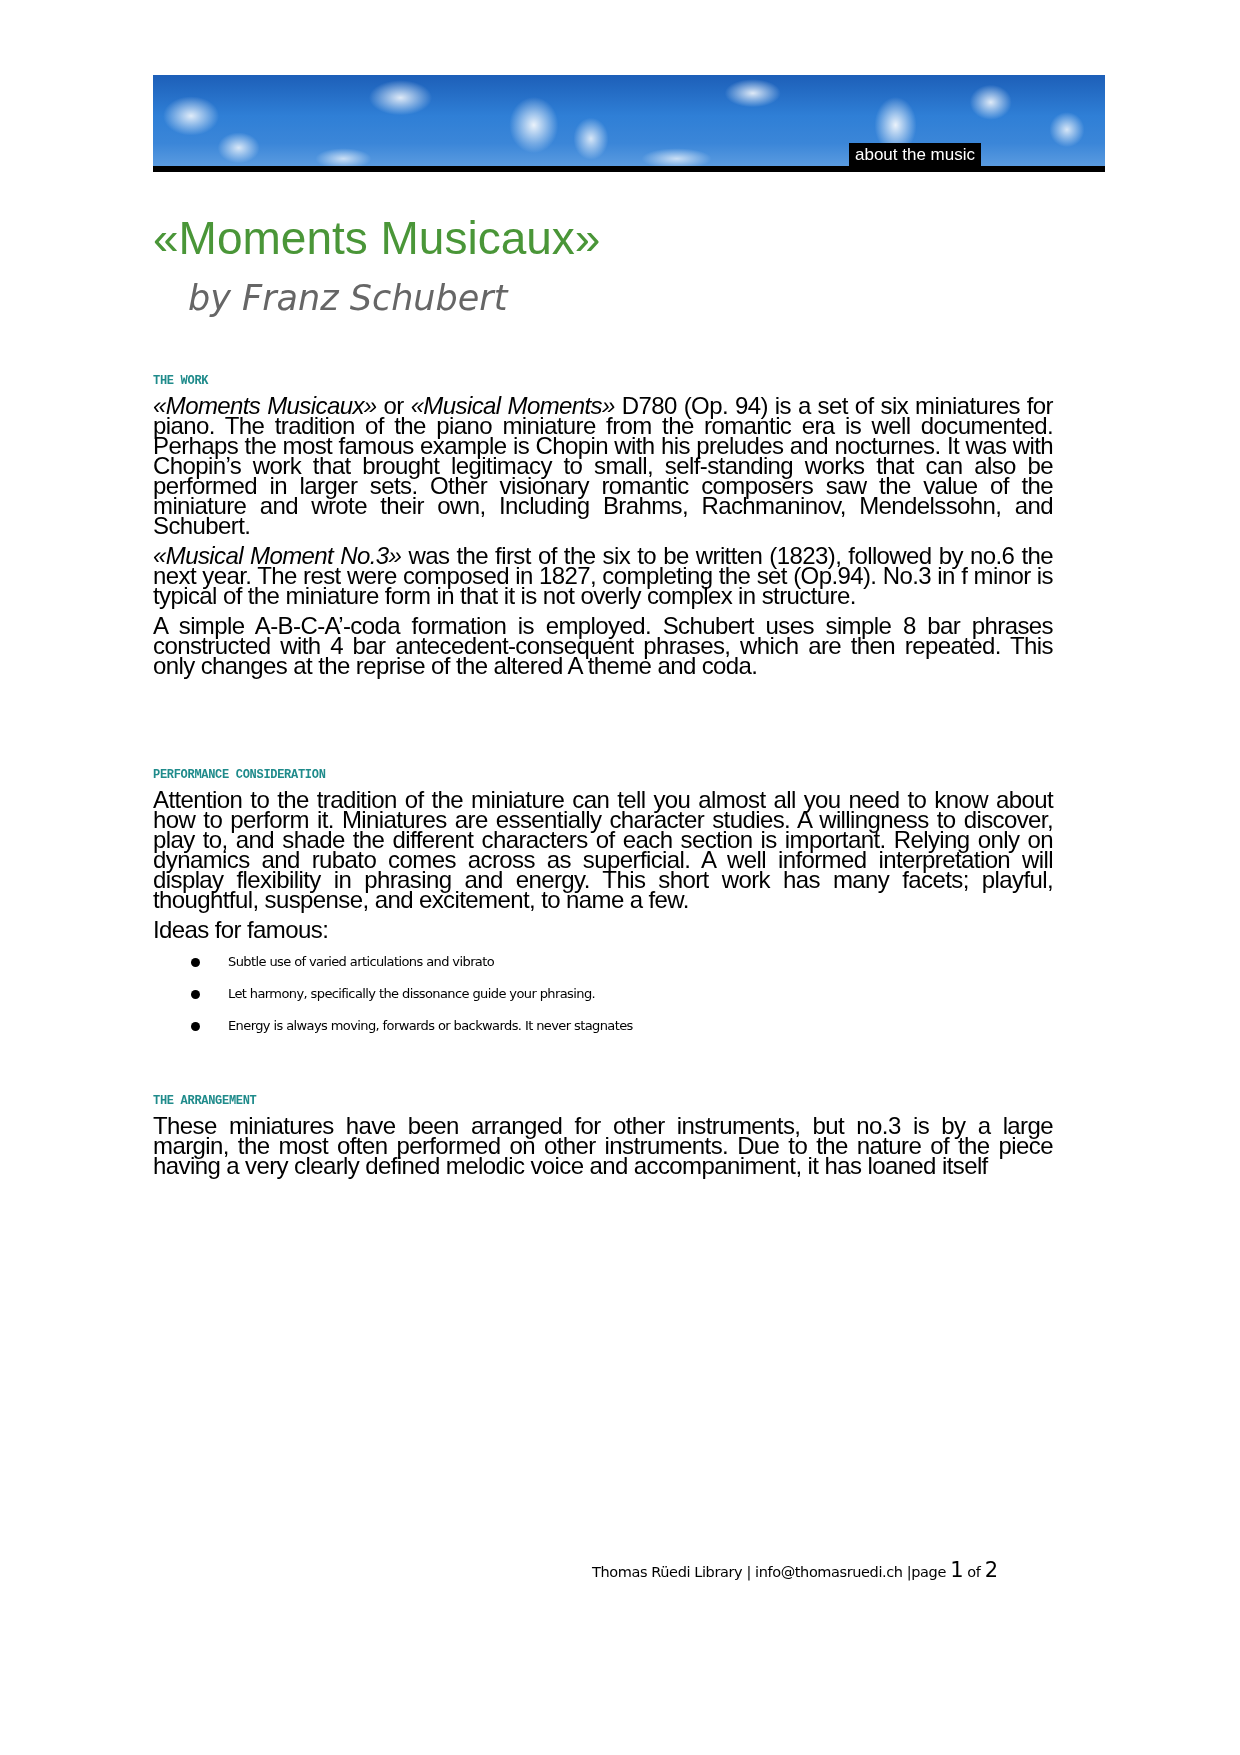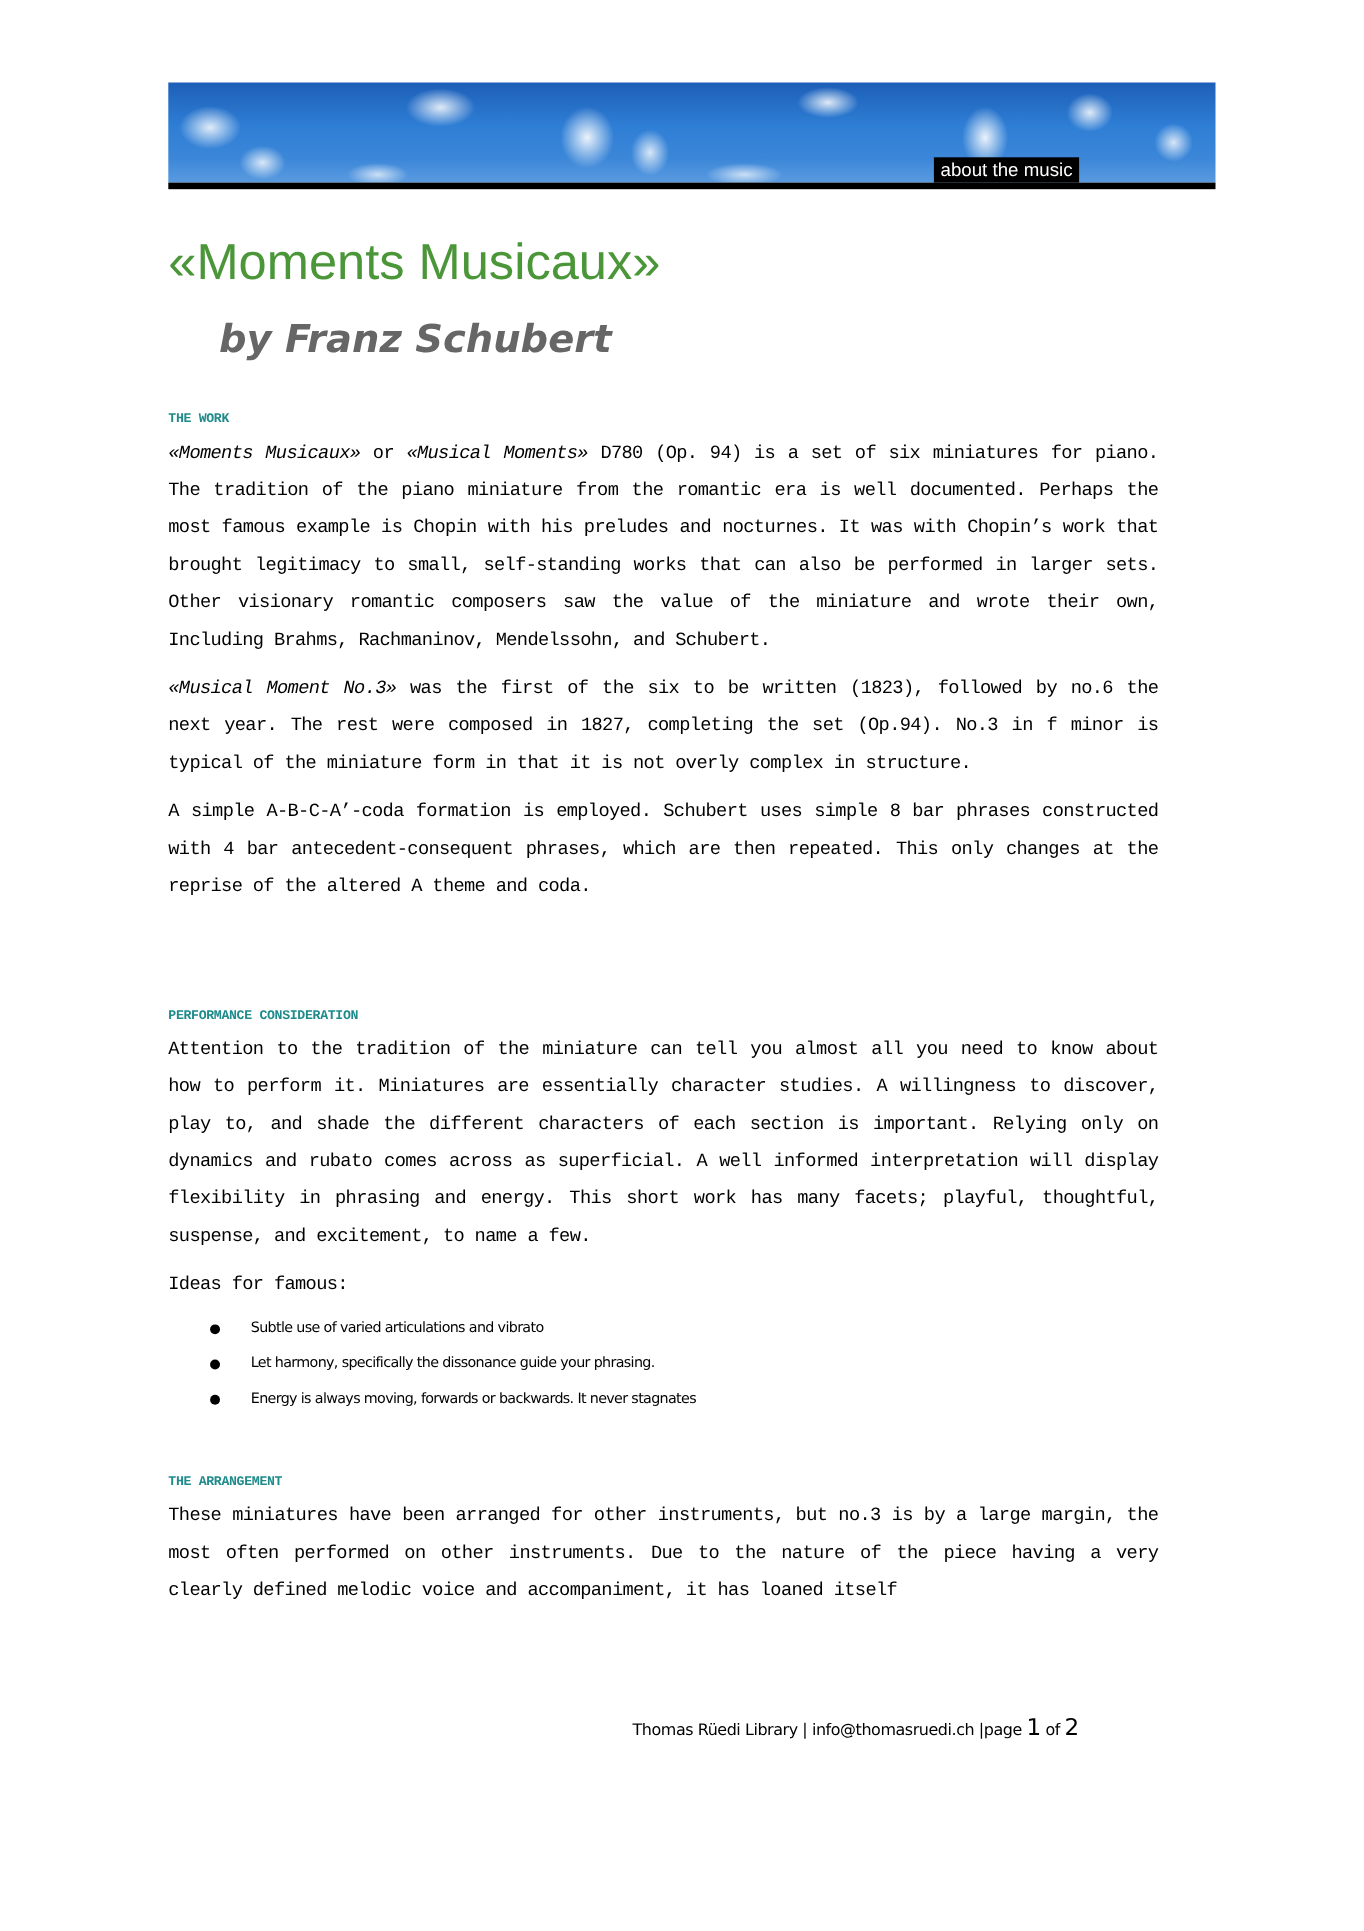--- a/index.html
+++ b/index.html
@@ -18,37 +18,37 @@
               radial-gradient(ellipse 25px 25px at 96% 60%, rgba(255,255,255,.8), transparent 70%),
               radial-gradient(ellipse 40px 15px at 20% 92%, rgba(255,255,255,.7), transparent 70%),
               radial-gradient(ellipse 50px 15px at 55% 92%, rgba(255,255,255,.7), transparent 70%),
               linear-gradient(180deg, #1d5fb8 0%, #2f7fd6 45%, #3b86d8 75%, #5a9be0 100%);
             border-bottom: 6px solid #000; box-sizing: border-box; }
   .banner-tag { position: absolute; right: 124px; bottom: 0; background: #000; color: #fff;
                 font-family: "Liberation Sans", sans-serif; font-size: 17px; padding: 2px 6px 1px 6px; }
   .title { position: absolute; left: 153px; top: 210px; margin: 0;
            font-family: "Liberation Sans", sans-serif; font-weight: normal;
            color: #4a9638; font-size: 46px; line-height: 56px; }
-  .subtitle { position: absolute; left: 188px; top: 276px; margin: 11px;
-              font-family: "DejaVu Sans", sans-serif; font-style: italic; font-weight: bold;
+  .subtitle { position: absolute; left: 188px; top: 276px; margin: 0;
+              font-family: "DejaVu Sans", sans-serif; font-style: italic; font-weight: normal;
               color: #666666; font-size: 35px; line-height: 44px; }
   .content { position: absolute; left: 153px; top: 366px; width: 900px; }
   .heading { color: #1f8b8b; font-weight: bold; font-size: 12px; margin: 0; line-height: 30px;
              font-family: Liberation Mono, monospace; letter-spacing: -0.3px; }
-  .para { font-size: 17px; line-height: 34px; margin: 0 0 10px 0; text-align: justify;
-          font-family: Liberation Mono, monospace; letter-spacing: -0.6px; }
+  .para { font-size: 24px; line-height: 20px; margin: 0 0 10px 0; text-align: justify;
+          font-family: Liberation Sans, sans-serif; letter-spacing: -0.6px; }
   .para i { font-style: italic; }
   .gap1 { height: 74px; }
   .gap2 { height: 44px; }
   ul.ideas { list-style: none; margin: 0 0 0 0; padding: 0; }
   ul.ideas li { position: relative; padding-left: 75px; font-size: 13px; line-height: 32px;
                 letter-spacing: -0.6px; }
   ul.ideas li .bullet { position: absolute; left: 38px; top: 12px; width: 9px; height: 9px;
                         border-radius: 50%; background: #000; }
-  .footer { position: absolute; left: 575px; top: 1558px; font-size: 14.5px; color: #000;
+  .footer { position: absolute; left: 592px; top: 1558px; font-size: 14.5px; color: #000;
             font-family: "DejaVu Sans", sans-serif; letter-spacing: -0.4px; }
   .footer .big { font-size: 21px; }
 </style>
 </head>
 <body>
 
 <div class="banner">
   <span class="banner-tag">about the music</span>
 </div>
 

